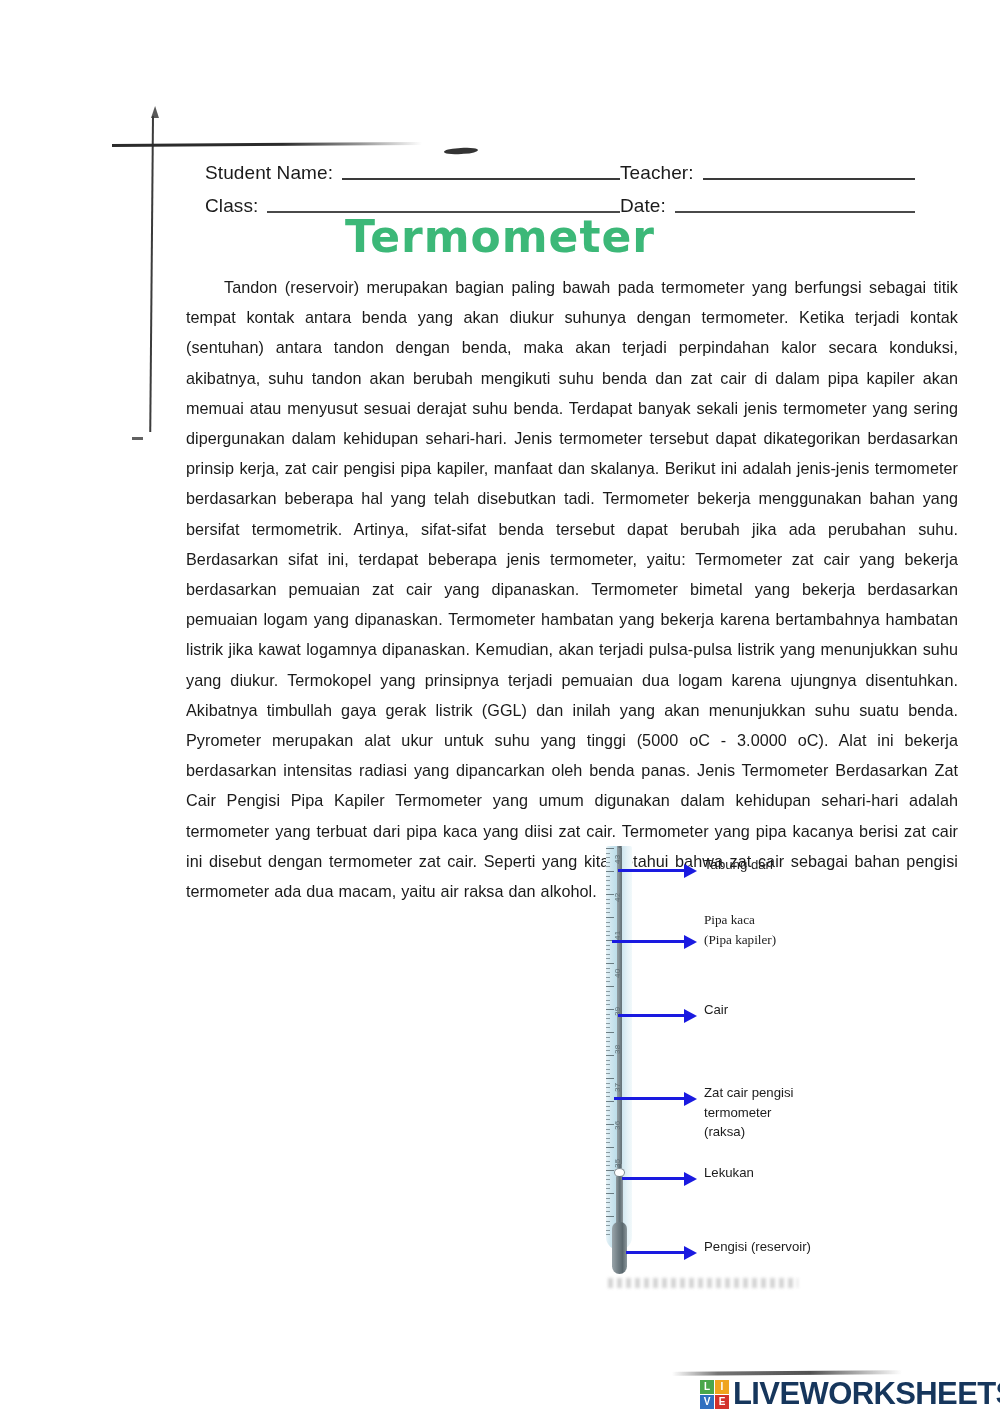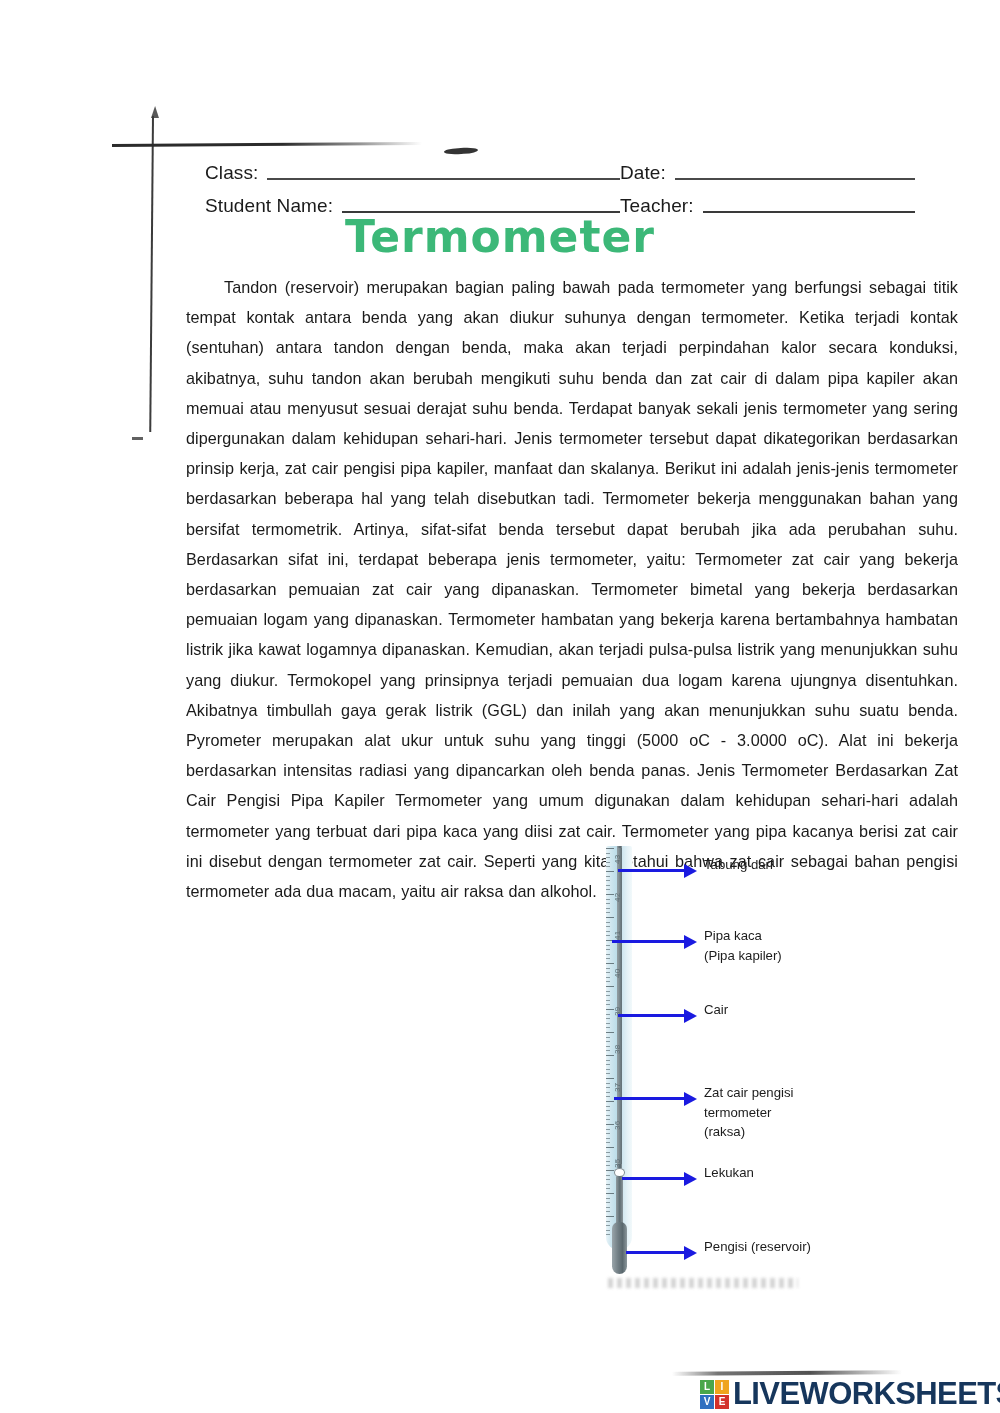--- a/index.html
+++ b/index.html
@@ -311,36 +311,36 @@
 
 <div class="scan-hline"></div>
 <div class="scan-vline"></div>
 <div class="scan-smudge"></div>
 <div class="scan-dash"></div>
 <div class="scan-topline"></div>
 
 <div class="fields">
   <div class="field-row">
     <div class="field-group left">
+      <span class="field-label">Student Name:</span>
+      <span class="field-line"></span>
+    </div>
+    <div class="field-group right">
+      <span class="field-label">Teacher:</span>
+      <span class="field-line"></span>
+    </div>
+  </div>
+  <div class="field-row">
+    <div class="field-group left">
       <span class="field-label">Class:</span>
       <span class="field-line thin"></span>
     </div>
     <div class="field-group right">
       <span class="field-label">Date:</span>
       <span class="field-line thin"></span>
-    </div>
-  </div>
-  <div class="field-row">
-    <div class="field-group left">
-      <span class="field-label">Student Name:</span>
-      <span class="field-line"></span>
-    </div>
-    <div class="field-group right">
-      <span class="field-label">Teacher:</span>
-      <span class="field-line"></span>
     </div>
   </div>
 </div>
 
 <div class="title">Termometer</div>
 
 <div class="article">Tandon (reservoir) merupakan bagian paling bawah pada termometer yang berfungsi sebagai titik tempat kontak antara benda yang akan diukur suhunya dengan termometer. Ketika terjadi kontak (sentuhan) antara tandon dengan benda, maka akan terjadi perpindahan kalor secara konduksi, akibatnya, suhu tandon akan berubah mengikuti suhu benda dan zat cair di dalam pipa kapiler akan memuai atau menyusut sesuai derajat suhu benda. Terdapat banyak sekali jenis termometer yang sering dipergunakan dalam kehidupan sehari-hari. Jenis termometer tersebut dapat dikategorikan berdasarkan prinsip kerja, zat cair pengisi pipa kapiler, manfaat dan skalanya. Berikut ini adalah jenis-jenis termometer berdasarkan beberapa hal yang telah disebutkan tadi. Termometer bekerja menggunakan bahan yang bersifat termometrik. Artinya, sifat-sifat benda tersebut dapat berubah jika ada perubahan suhu. Berdasarkan sifat ini, terdapat beberapa jenis termometer, yaitu: Termometer zat cair yang bekerja berdasarkan pemuaian zat cair yang dipanaskan. Termometer bimetal yang bekerja berdasarkan pemuaian logam yang dipanaskan. Termometer hambatan yang bekerja karena bertambahnya hambatan listrik jika kawat logamnya dipanaskan. Kemudian, akan terjadi pulsa-pulsa listrik yang menunjukkan suhu yang diukur. Termokopel yang prinsipnya terjadi pemuaian dua logam karena ujungnya disentuhkan. Akibatnya timbullah gaya gerak listrik (GGL) dan inilah yang akan menunjukkan suhu suatu benda. Pyrometer merupakan alat ukur untuk suhu yang tinggi (5000 oC - 3.0000 oC). Alat ini bekerja berdasarkan intensitas radiasi yang dipancarkan oleh benda panas. Jenis Termometer Berdasarkan Zat Cair Pengisi Pipa Kapiler Termometer yang umum digunakan dalam kehidupan sehari-hari adalah termometer yang terbuat dari pipa kaca yang diisi zat cair. Termometer yang pipa kacanya berisi zat cair ini disebut dengan termometer zat cair. Seperti yang kita ketahui bahwa zat cair sebagai bahan pengisi termometer ada dua macam, yaitu air raksa dan alkohol.</div>
 
 <div class="diagram">
   <div class="therm-body"></div>
@@ -446,21 +446,21 @@
       <div class="scale-num" style="top: 246px;">37</div>
       <div class="scale-num" style="top: 284px;">36</div>
       <div class="scale-num" style="top: 322px;">35</div>
     </div>
   <div id="callouts">
       <div class="callout-line" style="left: 22px; width: 66px; top: 23px;"></div>
       <div class="callout-head" style="left: 88px; top: 18px;"></div>
       <div class="callout-text" style="left: 108px; top: 9px;">Tabung dari</div>
       <div class="callout-line" style="left: 16px; width: 72px; top: 94px;"></div>
       <div class="callout-head" style="left: 88px; top: 89px;"></div>
-      <div class="callout-text" style="left: 108px; top: 80px;">Pipa kaca
+      <div class="callout-text" style="left: 108px; top: 64px; font-family: Liberation Serif, serif;">Pipa kaca
 (Pipa kapiler)</div>
       <div class="callout-line" style="left: 22px; width: 66px; top: 168px;"></div>
       <div class="callout-head" style="left: 88px; top: 163px;"></div>
       <div class="callout-text" style="left: 108px; top: 154px;">Cair</div>
       <div class="callout-line" style="left: 18px; width: 70px; top: 251px;"></div>
       <div class="callout-head" style="left: 88px; top: 246px;"></div>
       <div class="callout-text" style="left: 108px; top: 237px;">Zat cair pengisi
 termometer
 (raksa)</div>
       <div class="callout-line" style="left: 26px; width: 62px; top: 331px;"></div>

